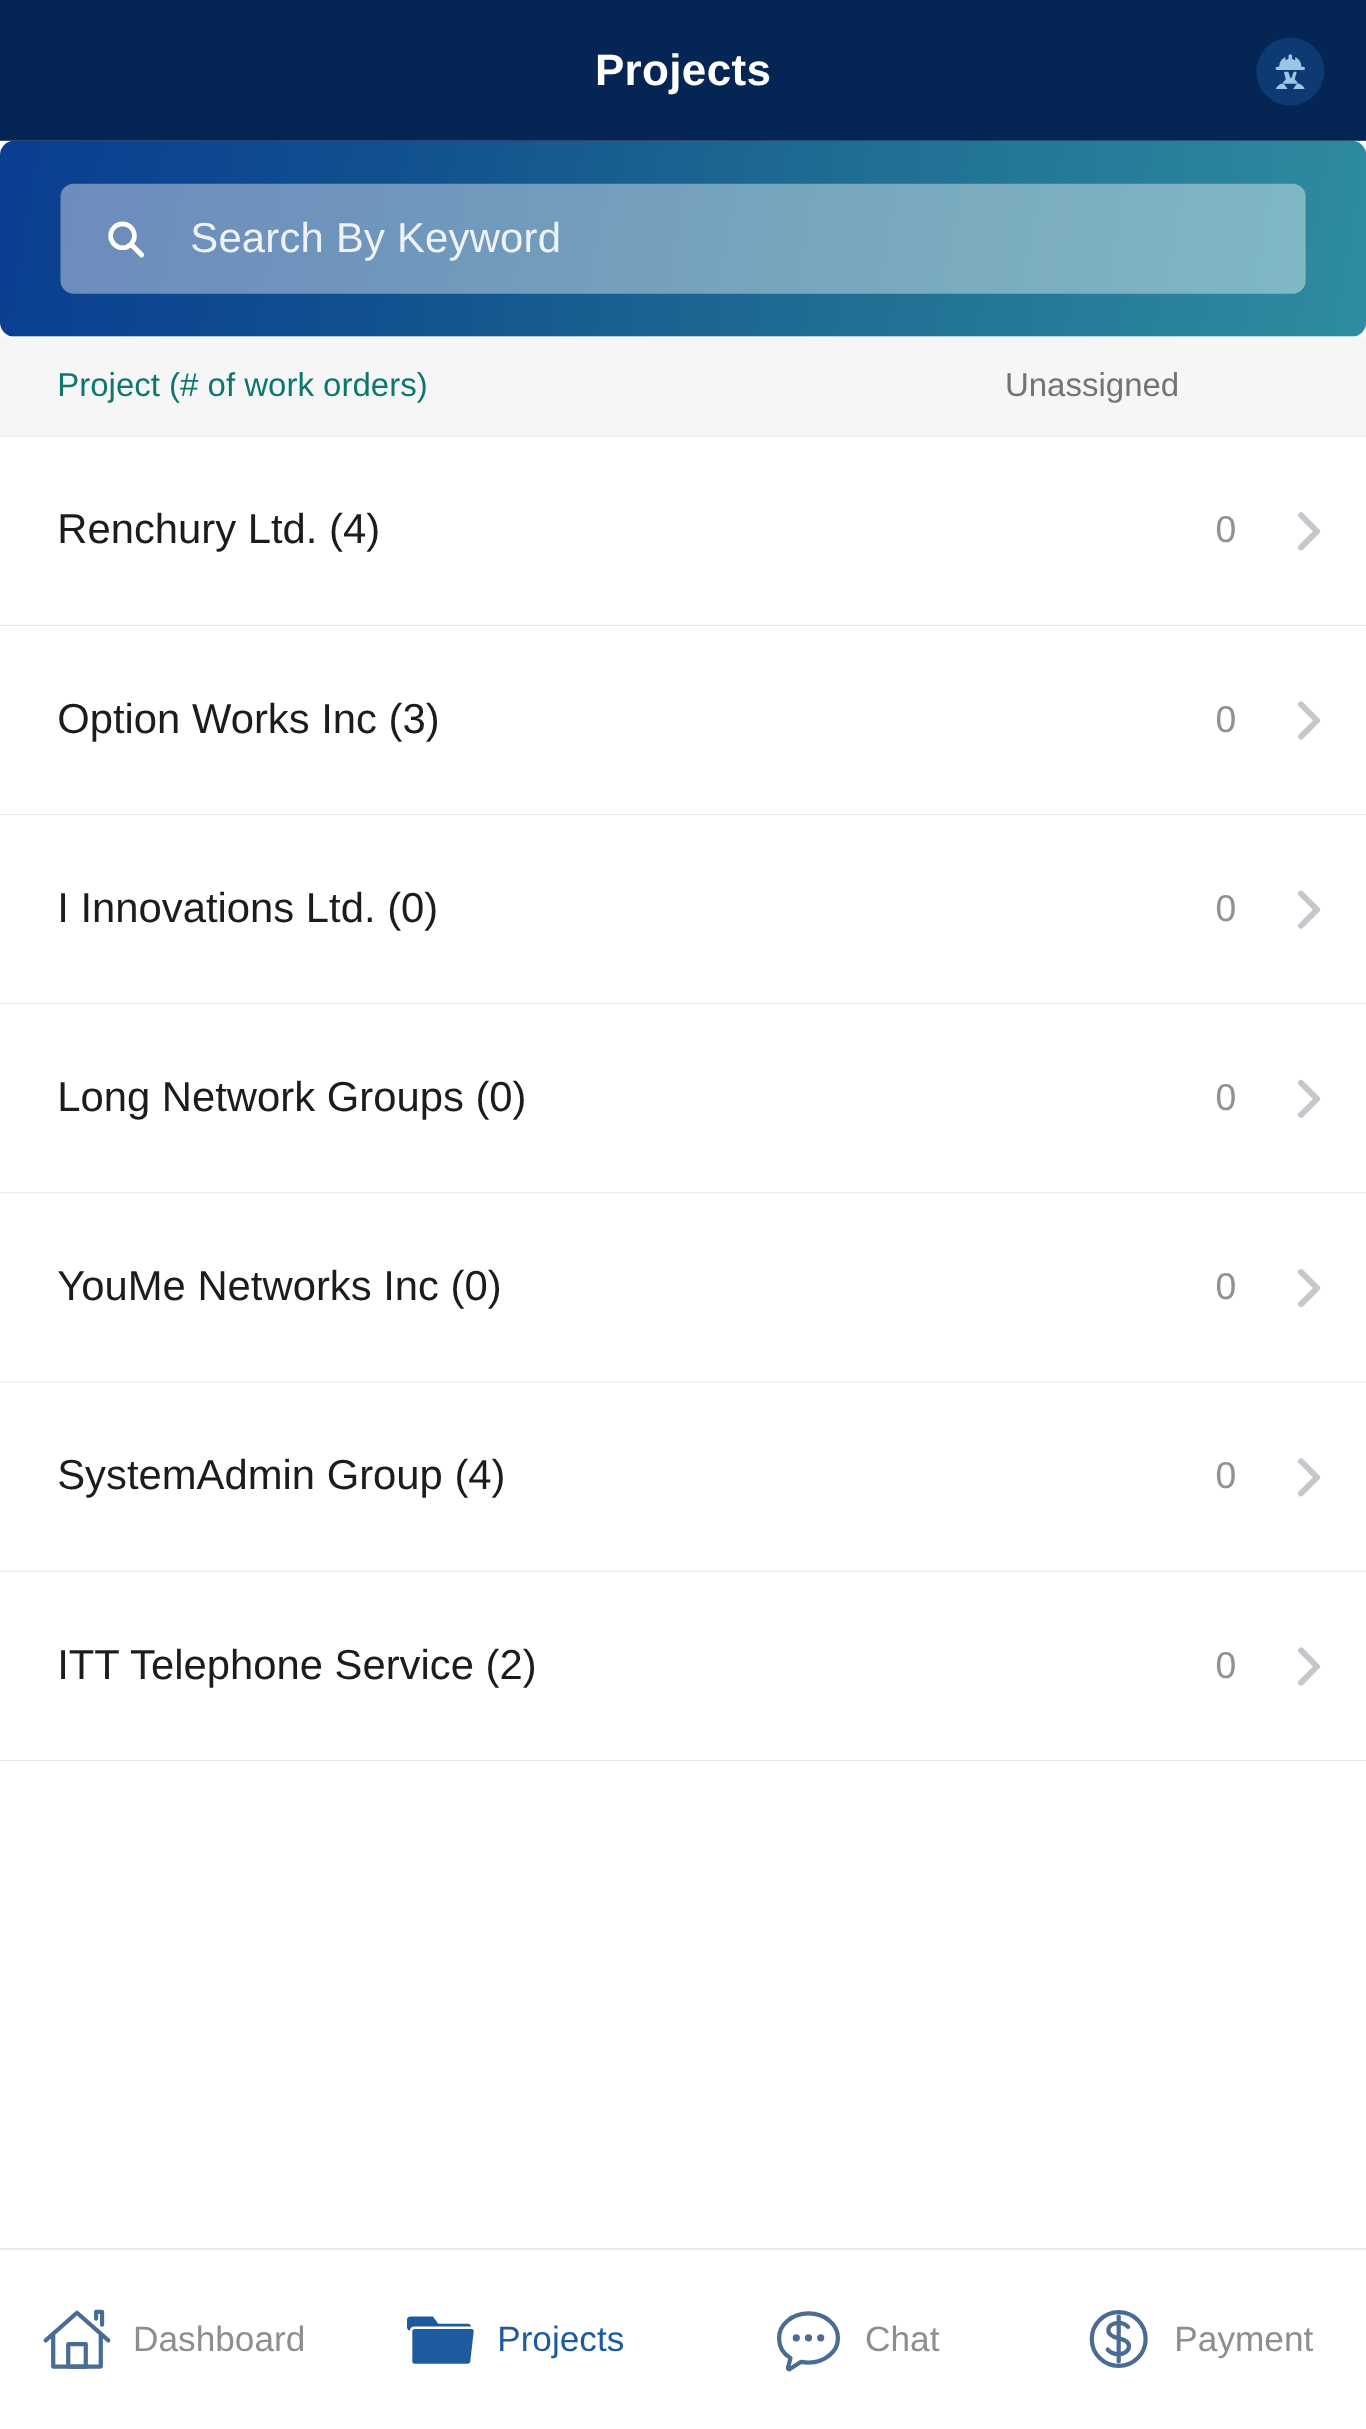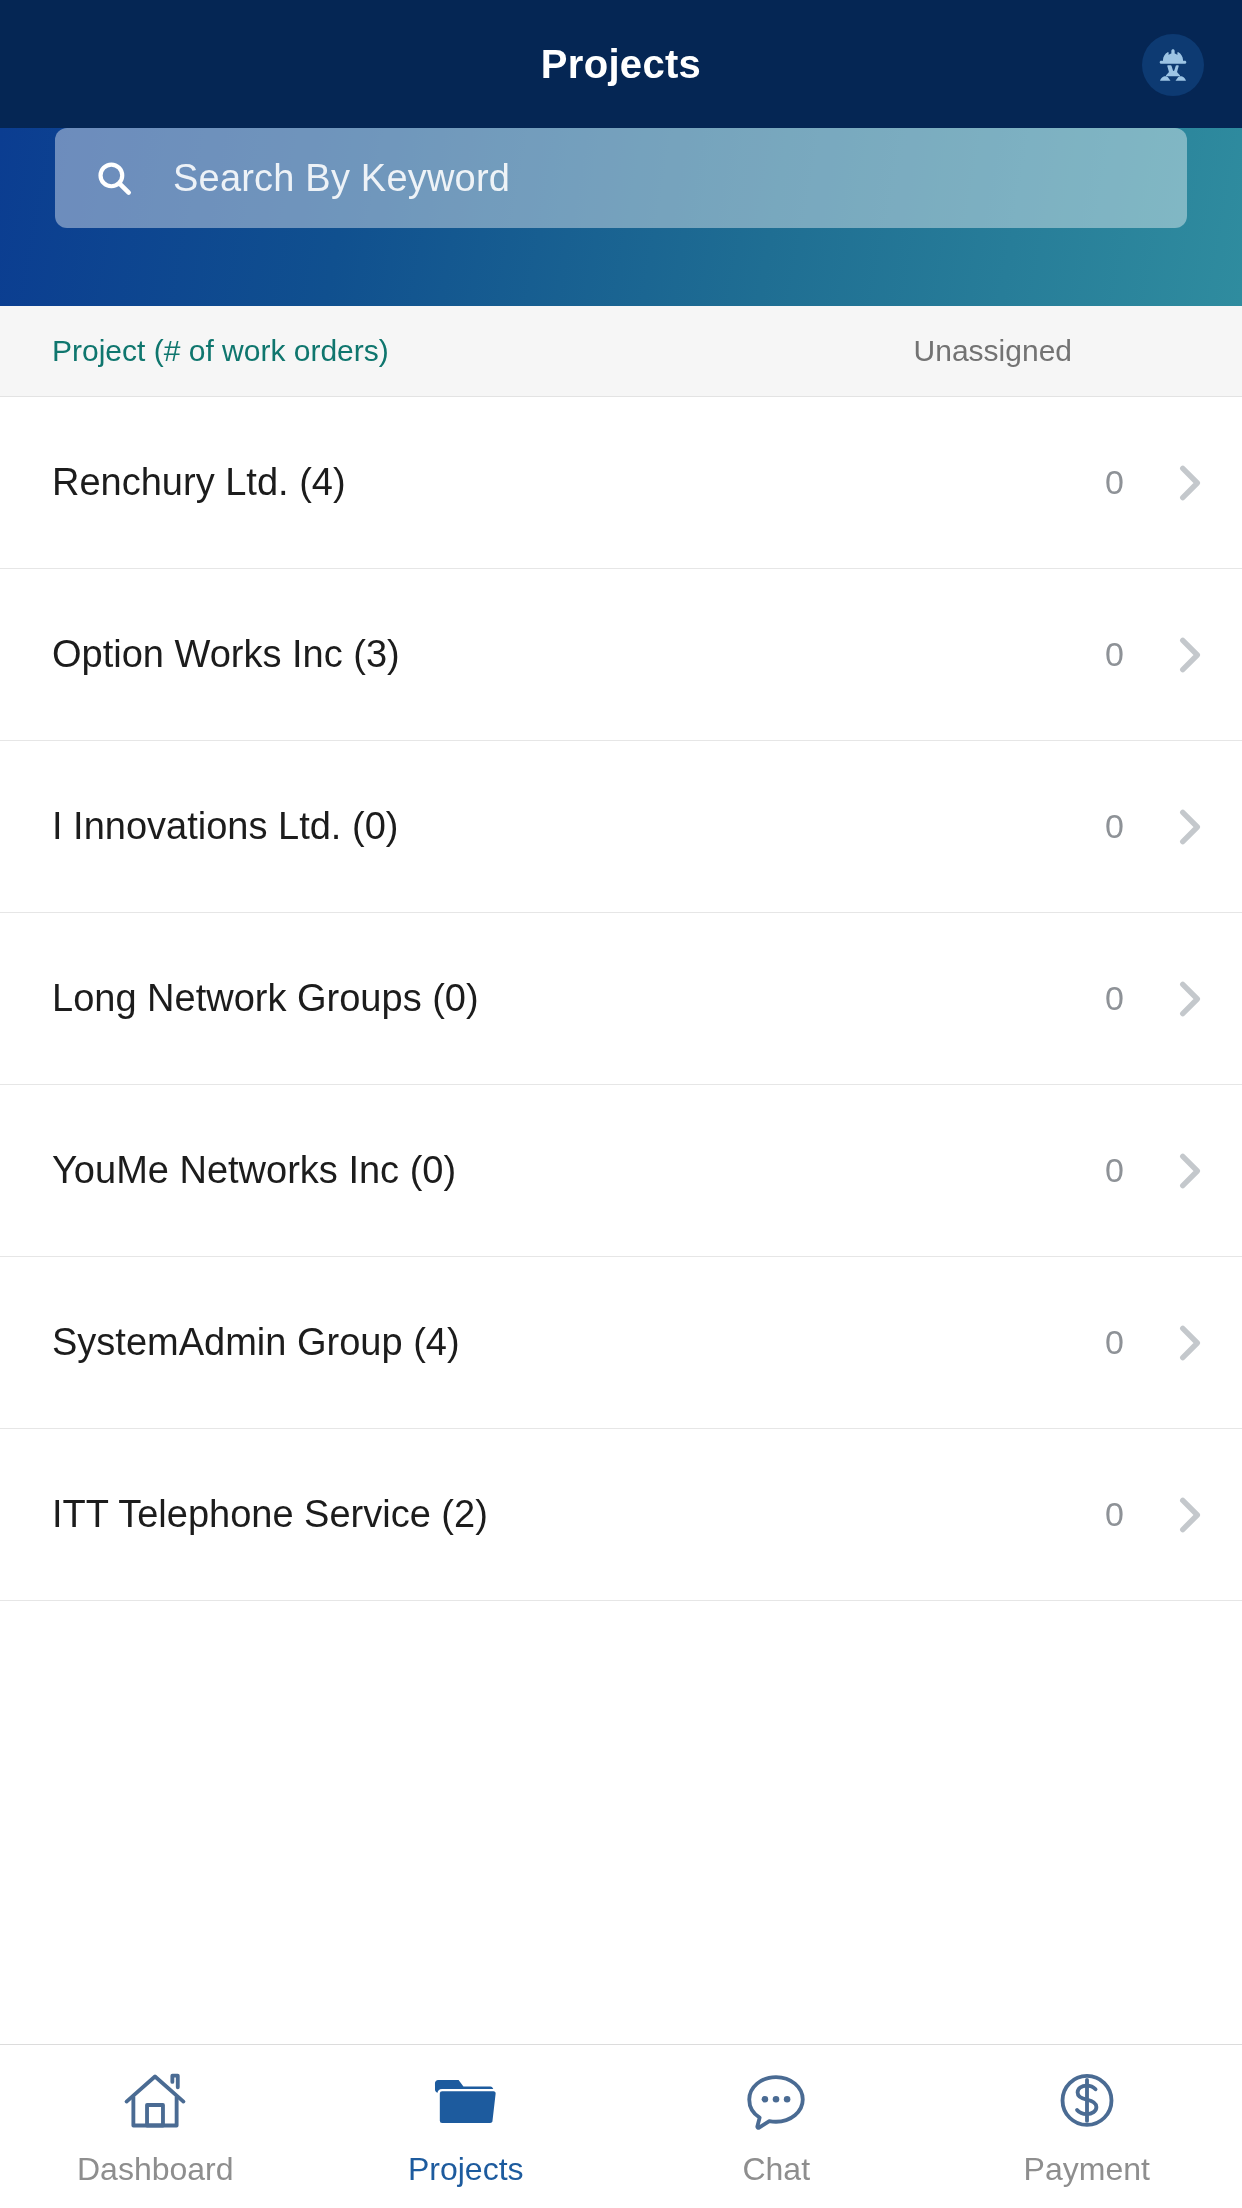--- a/index.html
+++ b/index.html
@@ -33,22 +33,23 @@
     background:#0d3a72;
     display:flex; align-items:center; justify-content:center;
   }
   .avatar svg { width:40px; height:40px; display:block; }
 
   
   .search-band {
     flex:0 0 178px;
     height:178px;
     background:linear-gradient(100deg,#0b3d91 0%,#10508f 28%,#1f6e93 62%,#2f8c9f 100%);
-    display:flex; 
+    display:flex; align-items:center;
     padding:0 55px;
+    border-radius:13px;
   }
   .search-box {
     width:100%; height:100px;
     background:rgba(255,255,255,0.40);
     border-radius:12px;
     display:flex; align-items:center;
     padding-left:38px;
   }
   .search-icon { width:42px; height:42px; flex:0 0 42px; }
   .search-icon svg { width:42px; height:42px; display:block; }
@@ -106,21 +107,21 @@
   .tabbar {
     position:absolute;
     left:0; bottom:0;
     width:1242px; height:164px;
     background:#ffffff;
     border-top:1px solid #dcdcdc;
     display:flex;
   }
   .tab {
     flex:1;
-    display:flex; flex-direction:column;
+    display:flex; 
     align-items:center; justify-content:center;
     gap:14px;
   }
   .tab-icon { height:72px; display:flex; align-items:center; justify-content:center; }
   .tab-icon svg { display:block; }
   .tab-label { font-size:32px; color:#8e8e8e; }
   .tab.active .tab-label { color:#1d5b9e; }
 </style>
 </head>
 <body>

